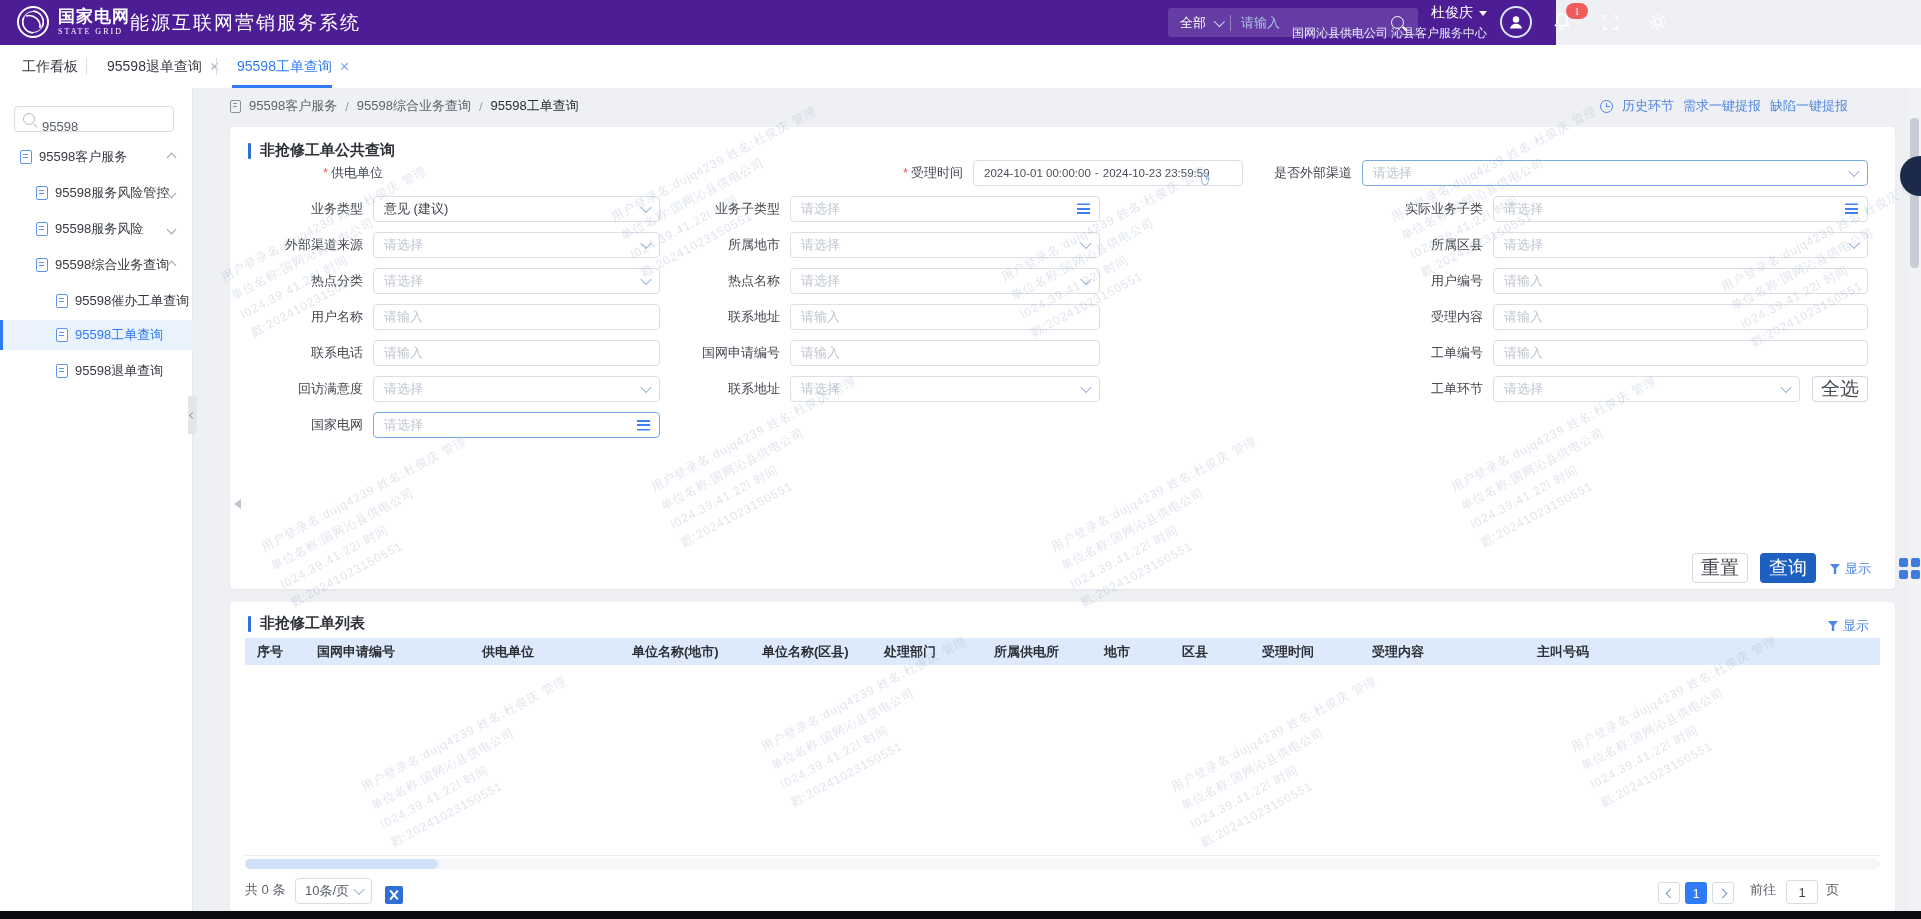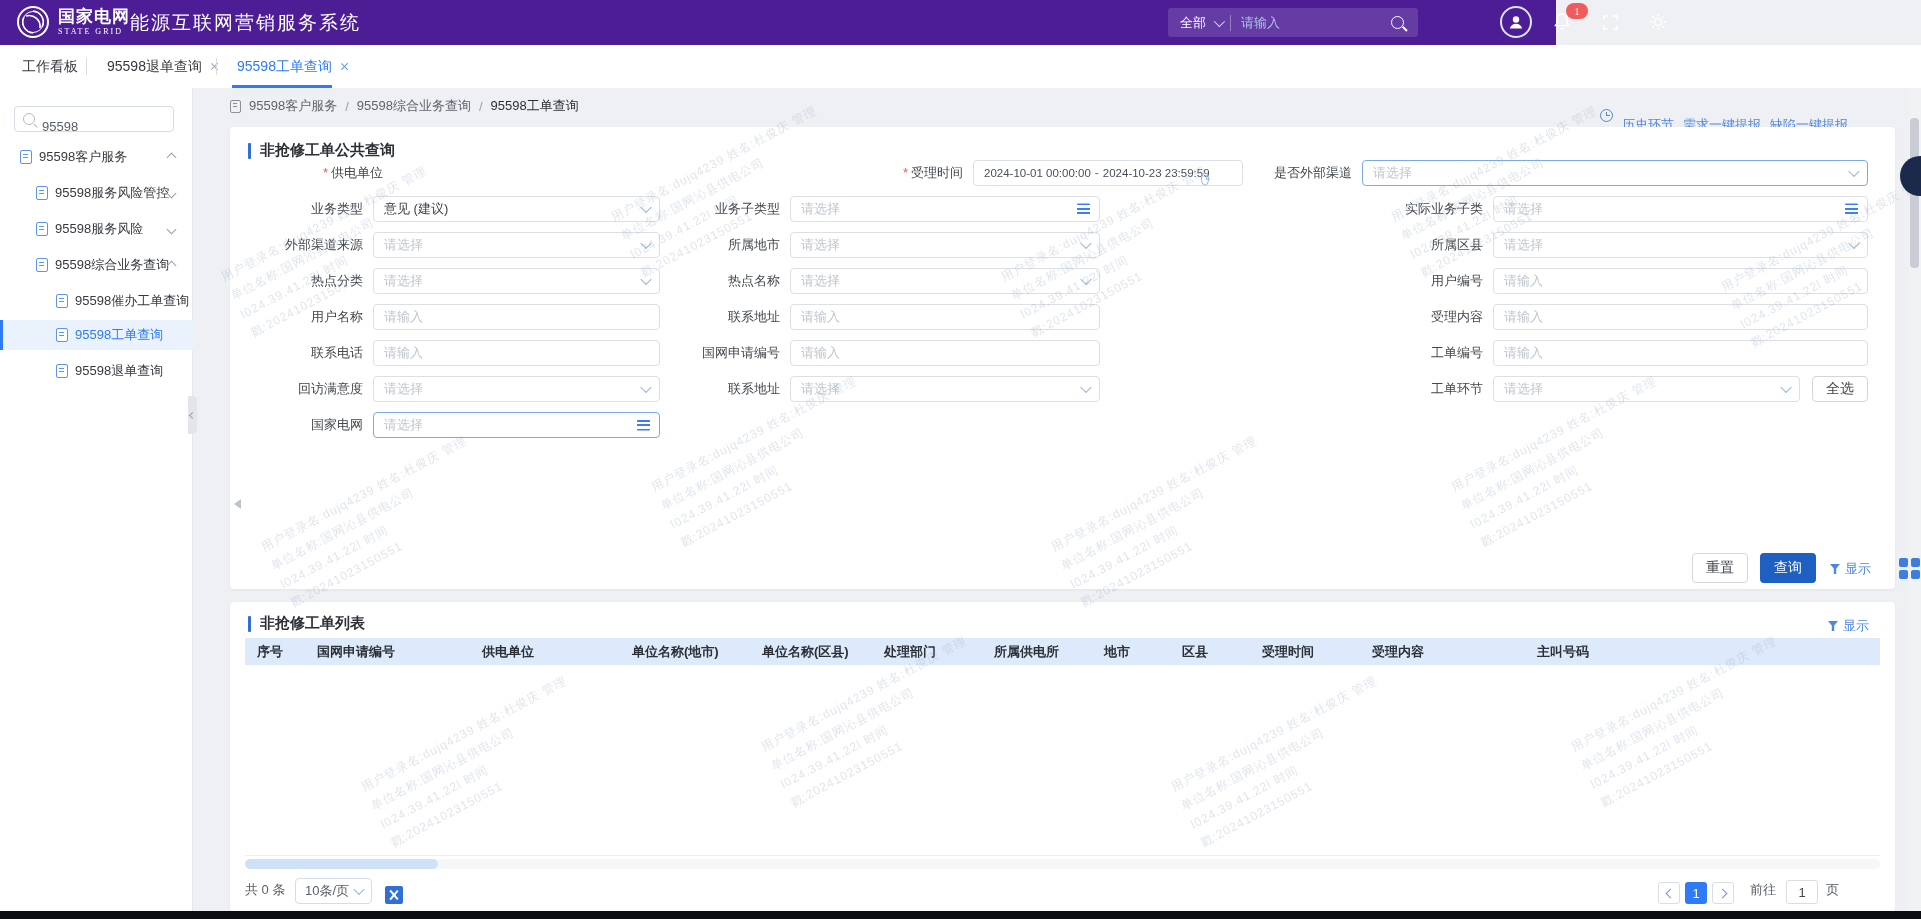--- a/index.html
+++ b/index.html
@@ -58,21 +58,21 @@
   .side-handle{position:absolute;left:188px;top:396px;width:9px;height:38px;background:#e2e5ea;border-radius:0 4px 4px 0;z-index:11;cursor:pointer;display:flex;align-items:center;justify-content:center;}
   .side-handle i{width:4px;height:4px;border-left:1.3px solid #9aa0aa;border-bottom:1.3px solid #9aa0aa;transform:rotate(45deg);display:block;}
   
   .main{position:absolute;left:193px;top:88px;width:1728px;height:831px;background:#eef0f4;overflow:hidden;}
   .breadcrumb{position:absolute;left:37px;top:9px;display:flex;align-items:center;gap:8px;font-size:13px;color:#5f646c;}
   .breadcrumb .cur{color:#2c3036;font-weight:500;}
   .breadcrumb .sep{color:#9aa0aa;}
   .doc-ic-g{width:11px;height:13px;border:1.3px solid #8a919c;border-radius:2px;position:relative;box-sizing:border-box;}
   .doc-ic-g::before{content:"";position:absolute;left:2px;top:2px;width:4px;height:1.1px;background:#8a919c;box-shadow:0 3px 0 #8a919c;}
   .quick-links{position:absolute;right:73px;top:9px;display:flex;align-items:center;gap:9px;font-size:13px;color:#4f86e0;}
-  .quick-links span{cursor:pointer;white-space:nowrap;margin-top:19px;}
+  .quick-links span{cursor:pointer;white-space:nowrap;}
   .clock-b{width:13px;height:13px;border:1.3px solid #4f86e0;border-radius:50%;position:relative;box-sizing:border-box;}
   .clock-b::before{content:"";position:absolute;left:5px;top:2px;width:1.2px;height:4px;background:#4f86e0;}
   .clock-b::after{content:"";position:absolute;left:5px;top:5px;width:4px;height:1.2px;background:#4f86e0;}
   .card{position:absolute;background:#fff;border-radius:4px;box-shadow:0 1px 3px rgba(0,0,0,.05);}
   #card-query{left:37px;top:39px;width:1665px;height:462px;}
   #card-list{left:37px;top:514px;width:1665px;height:310px;}
   .card-title{position:absolute;left:18px;display:flex;align-items:center;gap:9px;font-size:15px;font-weight:bold;color:#2c3036;}
   .tbar{width:3px;height:16px;background:#2f6fd6;border-radius:1px;}
   
   .frow{position:absolute;left:0;width:1665px;height:26px;}
@@ -87,21 +87,21 @@
   .sfx{position:absolute;right:9px;top:50%;}
   .chev-d{width:7px;height:7px;border-right:1.5px solid #9bb4d6;border-bottom:1.5px solid #9bb4d6;transform:translateY(-70%) rotate(45deg);}
   .list-ic{width:13px;height:11px;transform:translateY(-50%);
            background:repeating-linear-gradient(to bottom,#3b7ff0 0 2px,transparent 2px 4.5px);border-radius:1px;}
   .clock-ic{width:13px;height:13px;border:1.3px solid #9db8dd;border-radius:50%;transform:translateY(-50%);position:relative;box-sizing:border-box;}
   .clock-ic::before{content:"";position:absolute;left:4.5px;top:2px;width:1.2px;height:4px;background:#9db8dd;}
   .clock-ic::after{content:"";position:absolute;left:4.5px;top:5px;width:4px;height:1.2px;background:#9db8dd;}
   .date-wrap{display:flex;align-items:center;justify-content:space-between;width:100%;}
   .date-wrap .val{font-size:11.5px;color:#4a4f57;}
   .date-wrap .dsep{color:#6a7078;font-size:12px;padding:0 4px;}
-  .btn{position:absolute;height:30px;border-radius:4px;font-size:14px;display:flex;align-items:center;justify-content:center;cursor:pointer;box-sizing:border-box;}
+  .btn{position:absolute;height:30px;border-radius:4px;font-size:19px;display:flex;align-items:center;justify-content:center;cursor:pointer;box-sizing:border-box;}
   .btn.plain{border:1px solid #d5d9e0;background:#fff;color:#42474e;}
   .btn.primary{background:#1e5fc2;color:#fff;}
   .btn.mini{height:26px;border:1px solid #cfd6e2;background:#fff;color:#42474e;border-radius:4px;}
   .link-display{position:absolute;display:flex;align-items:center;gap:5px;color:#4f86e0;font-size:13px;cursor:pointer;}
   .funnel{width:10px;height:10px;background:#4f86e0;clip-path:polygon(0 0,100% 0,62% 45%,62% 100%,38% 100%,38% 45%);}
   
   .thead{position:absolute;left:15px;top:36px;width:1635px;height:27px;background:#ddeafb;display:flex;align-items:center;}
   .th{font-size:13px;font-weight:bold;color:#2c3036;padding-left:12px;box-sizing:border-box;white-space:nowrap;overflow:hidden;flex:none;}
   .tbody{position:absolute;left:15px;top:63px;width:1635px;height:190px;background:#fff;border-bottom:1px solid #ebeef5;}
   .hscroll{position:absolute;left:15px;top:257px;width:1635px;height:10px;background:#f6f7f9;border-radius:5px;}
@@ -180,20 +180,27 @@
       <path d="M2 6V2h4 M12 2h4v4 M16 12v4h-4 M6 16H2v-4" stroke="#fff" stroke-width="1.6" fill="none"></path>
     </svg>
   </div>
   <div class="hicon" style="left:1648px;top:12px">
     <svg width="20" height="20" viewBox="0 0 20 20">
       <circle cx="10" cy="10" r="3.4" stroke="#fff" fill="none" stroke-width="1.4"></circle>
       <path d="M10 2v2.6 M10 15.4V18 M2 10h2.6 M15.4 10H18 M4.3 4.3l1.9 1.9 M13.8 13.8l1.9 1.9 M15.7 4.3l-1.9 1.9 M6.2 13.8l-1.9 1.9" stroke="#fff" stroke-width="1.4"></path>
     </svg>
   </div>
 
+  <div class="user-block">
+    <div class="user-name">
+      <span>杜俊庆</span>
+      <i class="caret-down"></i>
+    </div>
+    <div class="user-org">国网沁县供电公司 沁县客户服务中心</div>
+  </div>
   <div class="avatar">
     <svg width="20" height="20" viewBox="0 0 20 20">
       <circle cx="10" cy="7.5" r="3.2" fill="#fff"></circle>
       <path d="M3.8 16.5c.9-3.2 3.2-4.8 6.2-4.8s5.3 1.6 6.2 4.8z" fill="#fff"></path>
     </svg>
   </div>
 </div>
 
 <div class="tabbar">
   <div class="tabitem" style="left:22px">

